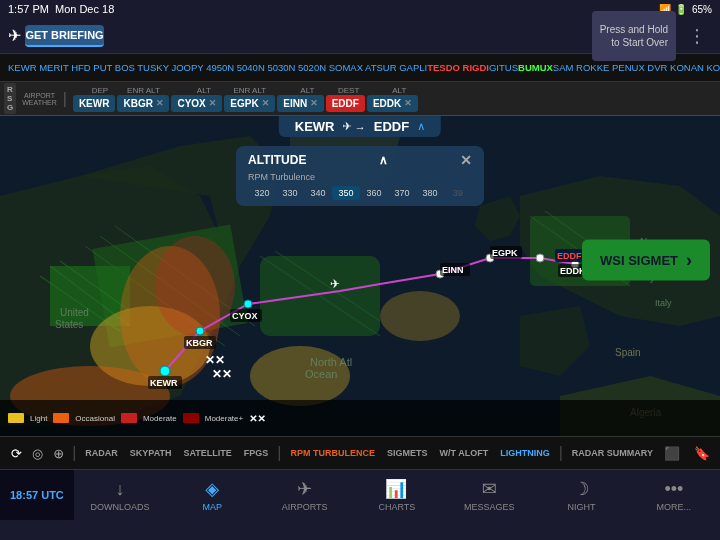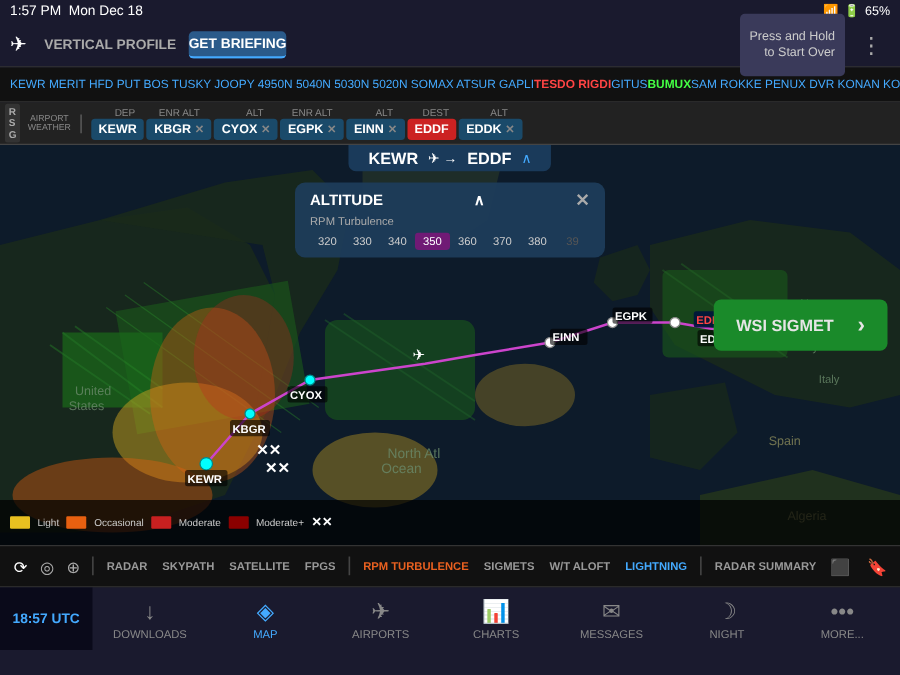--- a/index.html
+++ b/index.html
@@ -199,40 +199,40 @@
     }
     .alt-tick {
       color: #ccc;
       font-size: 9px;
       padding: 2px 5px;
       cursor: pointer;
       min-width: 28px;
       text-align: center;
     }
     .alt-tick.selected {
-      background: #701a75;
+      background: #0c4a6e;
       color: white;
       border-radius: 3px;
     }
 
     
     #wsi-sigmet {
       position: absolute;
       right: 10px;
       top: 45%;
       transform: translateY(-50%);
       background: #1a8a2a;
-      color: #e5e5e5;
+      color: #0f172a;
       font-size: 13px;
       font-weight: bold;
       padding: 10px 18px;
       border-radius: 6px;
       display: flex;
       align-items: center;
-      gap: 19px;
+      gap: 8px;
       cursor: pointer;
       z-index: 10;
     }
 
     
     #legend-bar {
       position: absolute;
       bottom: 0;
       left: 0;
       right: 0;
@@ -333,21 +333,20 @@
   </div>
   <div class="right">
     <span>📶</span>
     <span>🔋</span>
     <span>65%</span>
   </div>
 </div>
 
 <div id="top-bar">
   <span class="plane-icon-top">✈</span>
-  <div class="top-tab">VERTICAL PROFILE</div>
   <div class="top-tab active briefing-tab">GET BRIEFING</div>
   <div class="top-right-icons">
     <div id="press-hold-btn">Press and Hold<br>to Start Over</div>
     <span style="color:#aaa;font-size:18px;padding:0 6px;">⋮</span>
   </div>
 </div>
 
 <div id="route-strip">
   <span style="color:#4af;">KEWR MERIT HFD PUT BOS TUSKY JOOPY 4950N 5040N 5030N 5020N SOMAX ATSUR GAPLI </span>
     <span class="route-highlight">TESDO RIGDI</span>

